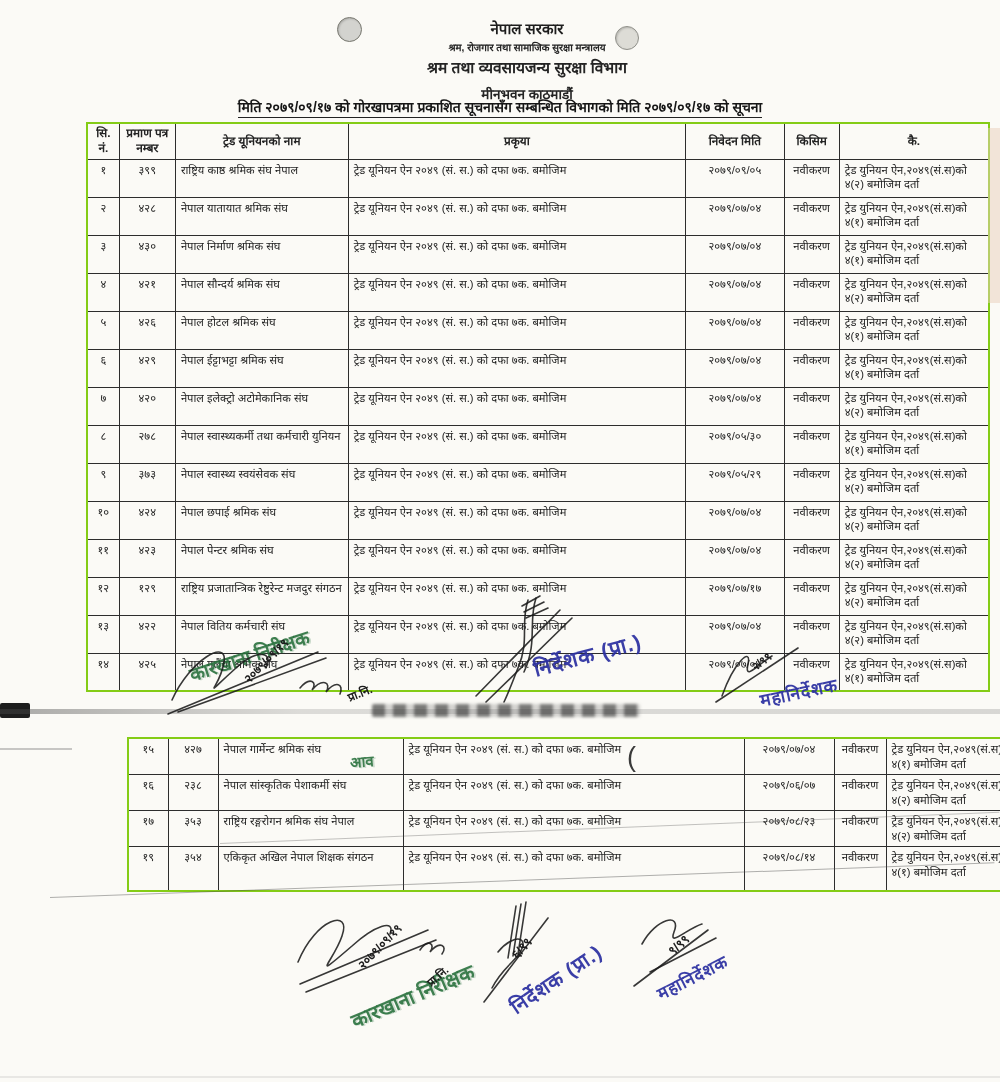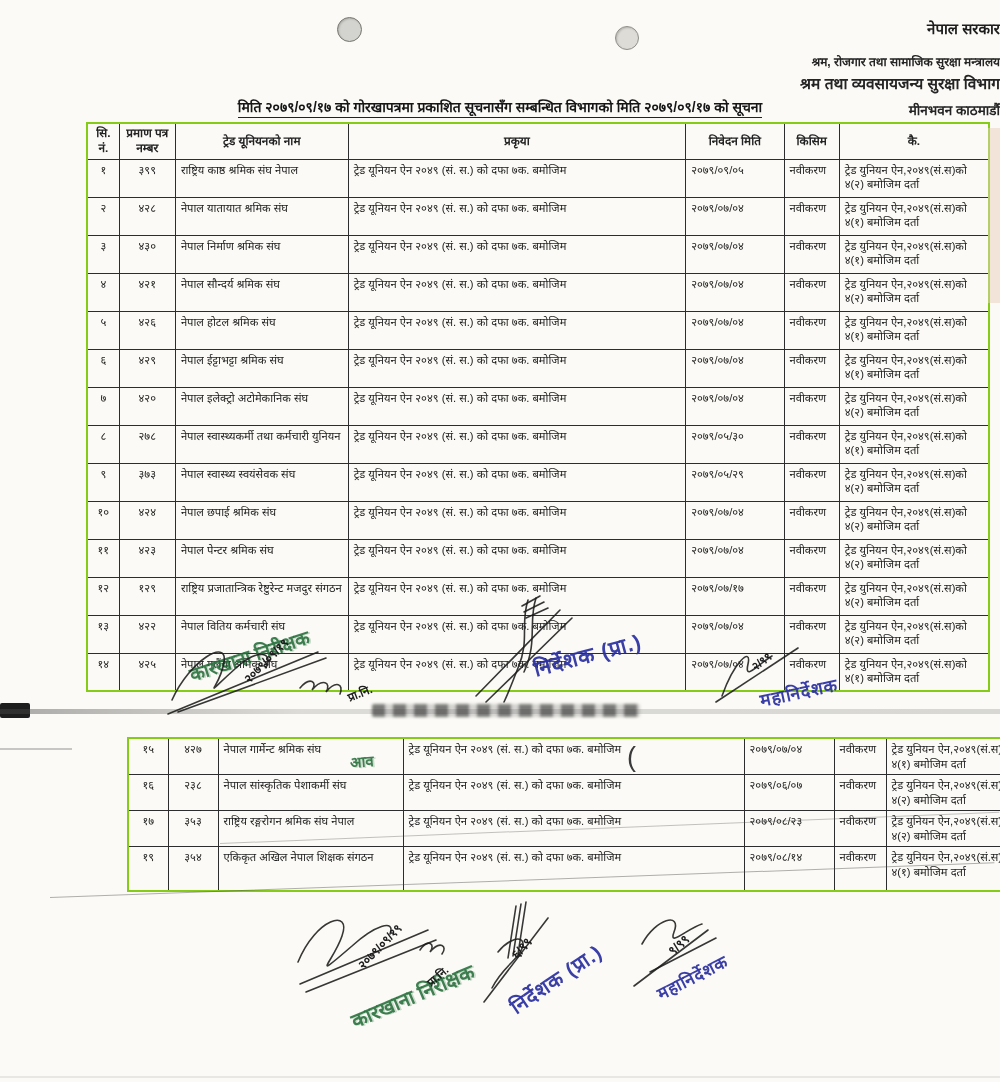--- a/index.html
+++ b/index.html
@@ -3,24 +3,24 @@
 <meta charset="utf-8">
 <style>
   html,body{margin:0;padding:0;background:#e9e7e2;}
   #page{
     position:relative;width:1000px;height:1082px;overflow:hidden;
     background:#fbfaf6;
     font-family:"Liberation Sans",sans-serif;
     color:#242424;
   }
   
-  .doc-header{position:absolute;top:18px;left:0;width:1000px;text-align:right;}
+  .doc-header{position:absolute;top:18px;left:0;width:1000px;text-align:center;}
   .doc-header{padding-left:54px;box-sizing:border-box;}
   .h-line1{font-size:15px;font-weight:700;color:#1d1d1d;}
-  .h-line2{font-size:12px;font-weight:600;margin-top:15px;}
+  .h-line2{font-size:10px;font-weight:600;margin-top:2px;}
   .h-line3{font-size:15.5px;font-weight:700;margin-top:2px;}
   .h-line4{font-size:13.5px;font-weight:600;margin-top:7px;}
   .notice-title{position:absolute;top:97px;left:0;width:1000px;text-align:center;}
   .notice-title span{
     display:inline-block;font-size:14px;font-weight:700;color:#161616;
     border-bottom:1.6px solid #222;padding-bottom:1px;
   }
   
   .hole{position:absolute;border-radius:50%;background:#d3d3cf;border:1px solid #77776f;
         box-shadow:inset 1px 1px 2px rgba(0,0,0,.18);}
@@ -32,21 +32,21 @@
   #t2{left:87px;top:737px;width:903px;padding-left:40px;}
   table{border-collapse:collapse;table-layout:fixed;width:100%;border:2px solid #84cc16;}
   th,td{border:1px solid #2d2d2d;padding:3px 5px;vertical-align:top;
         font-size:11.2px;line-height:1.3;overflow:hidden;color:#232323;font-weight:500;}
   th{font-size:11.8px;font-weight:700;text-align:center;vertical-align:middle;padding:2px 3px;}
   #t1 thead tr{height:36px;}
   #t1 tbody tr{height:38px;}
   #t2 tbody tr{height:36px;}
   #t2 tbody tr:last-child{height:44px;margin-top:19px;}
   td:nth-child(1),td:nth-child(2){text-align:center;}
-  td:nth-child(5),td:nth-child(6){}
+  td:nth-child(5),td:nth-child(6){text-align:center;}
   
   .stamp{position:absolute;font-weight:700;white-space:nowrap;transform-origin:left center;z-index:6;}
   .stamp.green{color:rgba(38,110,58,.88);text-shadow:1.5px 1px 0 rgba(38,110,58,.22);}
   .stamp.blue{color:rgba(43,47,160,.93);letter-spacing:1px;}
   .hand{position:absolute;font-size:12px;color:#1c1c1c;white-space:nowrap;
         transform-origin:left center;z-index:7;font-weight:600;}
   #ink{position:absolute;left:0;top:0;z-index:7;pointer-events:none;}
   #ink path{fill:none;stroke:#1b1b1b;stroke-width:1.6;stroke-linecap:round;opacity:.88;}
   
   .artifact{position:absolute;pointer-events:none;}

